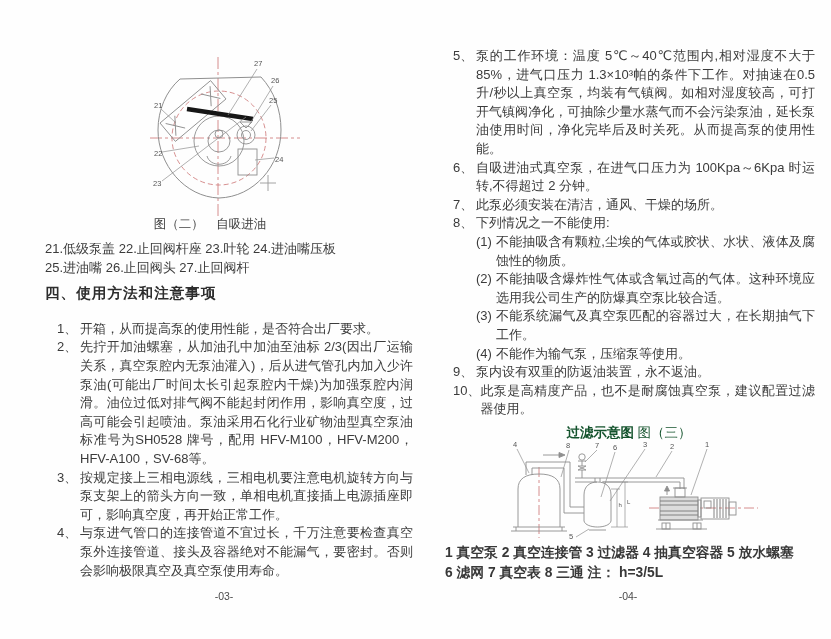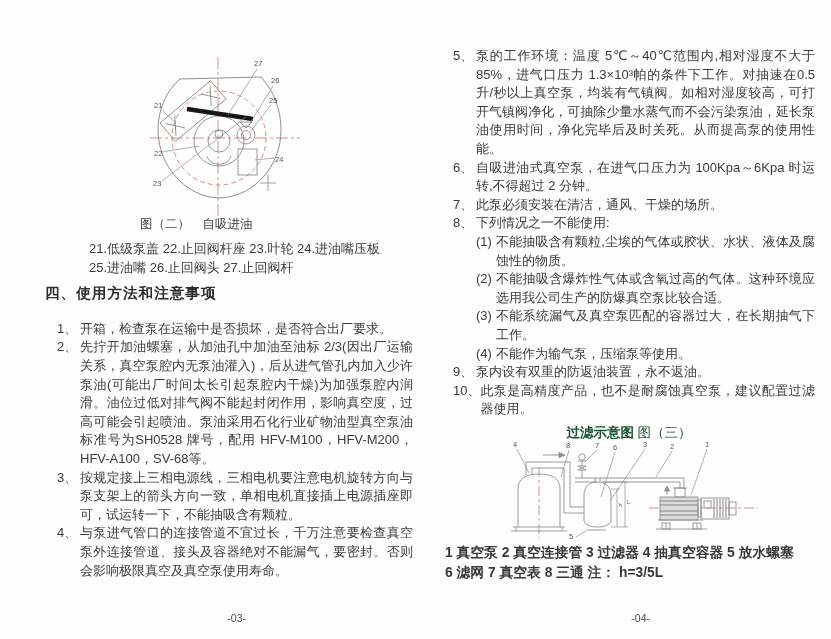--- a/index.html
+++ b/index.html
@@ -7,33 +7,33 @@
     position:relative;width:831px;height:639px;overflow:hidden;
     background:#fefefe;color:#3b3b3b;
     font-family:"Liberation Sans","DejaVu Sans",sans-serif;
   }
   .body-text{font-size:13px;line-height:18.6px;text-align:justify;}
   .item{display:flex;}
   .item .num{flex:0 0 auto;min-width:23px;}
   .item .txt{flex:1;}
   .sub-list{margin-left:23px;}
   .sub-list .num{min-width:20px;}
-  .parts-list div{white-space:nowrap;margin-left:44px;}
+  .parts-list div{white-space:nowrap;}
   .heading{font-weight:bold;font-size:14.6px;color:#2d2d2d;margin:7px 0 17px 0;letter-spacing:1px;}
   .fig-caption{
-    position:absolute;text-align:left;
+    position:absolute;text-align:center;
     font-family:"Liberation Serif","DejaVu Serif",serif;
     font-size:12.5px;color:#3f3f3f;
   }
   .fig3-title{position:absolute;left:443px;top:424px;width:372px;text-align:center;
     font-family:"Liberation Serif","DejaVu Serif",serif;font-size:13.5px;color:#14532d;}
   .fig3-title .bold{font-weight:bold;}
   .fig3-captions{position:absolute;left:445px;top:543px;width:380px;
     font-size:13.8px;line-height:19.5px;font-weight:bold;color:#383838;text-align:left;}
-  .page-num{position:absolute;top:590px;width:44px;text-align:right;font-size:10.5px;color:#4a4a4a;margin-top:22px;}
+  .page-num{position:absolute;top:590px;width:44px;text-align:center;font-size:10.5px;color:#4a4a4a;}
   #left-text{position:absolute;left:45px;top:240px;width:368px;}
   #left-text .list{padding-left:12px;}
   #right-text{position:absolute;left:443px;top:47px;width:372px;}
   #right-text .list{padding-left:10px;}
   svg{display:block;}
   svg text{font-family:"Liberation Sans","DejaVu Sans",sans-serif;fill:#555;}
   .callout{font-size:7.5px;}
   .dimlabel{font-size:6px;}
 </style>
 </head>
@@ -97,29 +97,29 @@
 
   <div id="left-text" class="body-text">
     <div class="parts-list">
       <div>21.低级泵盖 22.止回阀杆座 23.叶轮 24.进油嘴压板</div>
       <div>25.进油嘴 26.止回阀头 27.止回阀杆</div>
     </div>
     <div class="heading">四、使用方法和注意事项</div>
     <div class="list">
       <div class="item">
         <span class="num">1、</span>
-        <span class="txt">开箱，检查泵在运输中是否损坏，是否符合出厂要求。</span>
+        <span class="txt">开箱，从而提高泵的使用性能，是否符合出厂要求。</span>
       </div>
       <div class="item">
         <span class="num">2、</span>
         <span class="txt">先拧开加油螺塞，从加油孔中加油至油标 2/3(因出厂运输关系，真空泵腔内无泵油灌入)，后从进气管孔内加入少许泵油(可能出厂时间太长引起泵腔内干燥)为加强泵腔内润滑。油位过低对排气阀不能起封闭作用，影响真空度，过高可能会引起喷油。泵油采用石化行业矿物油型真空泵油标准号为SH0528 牌号，配用 HFV-M100，HFV-M200，HFV-A100，SV-68等。</span>
       </div>
       <div class="item">
         <span class="num">3、</span>
-        <span class="txt">按规定接上三相电源线，三相电机要注意电机旋转方向与泵支架上的箭头方向一致，单相电机直接插上电源插座即可，试运转一下，不能抽吸含有颗粒。</span>
+        <span class="txt">按规定接上三相电源线，三相电机要注意电机旋转方向与泵支架上的箭头方向一致，单相电机直接插上电源插座即可，影响真空度，再开始正常工作。</span>
       </div>
       <div class="item">
         <span class="num">4、</span>
         <span class="txt">与泵进气管口的连接管道不宜过长，千万注意要检查真空泵外连接管道、接头及容器绝对不能漏气，要密封。否则会影响极限真空及真空泵使用寿命。</span>
       </div>
     </div>
   </div>
   <div class="page-num" style="left:202px;">-03-</div>
 
   <div id="right-text" class="body-text">

